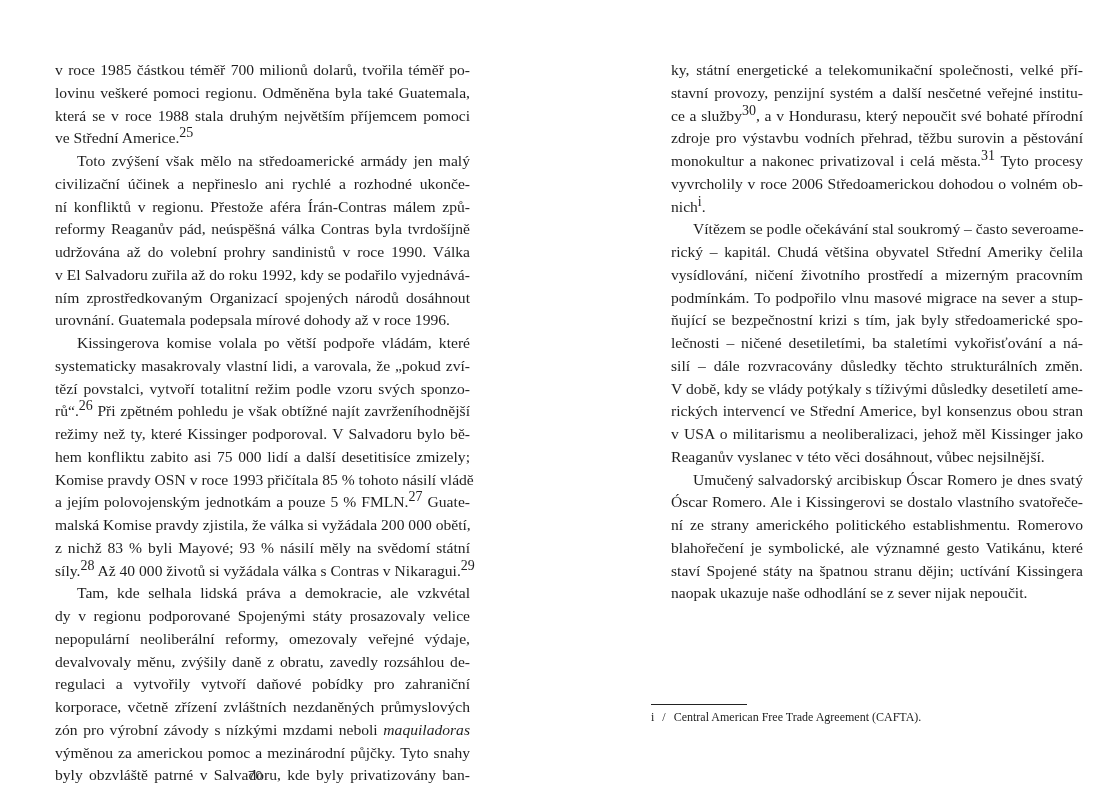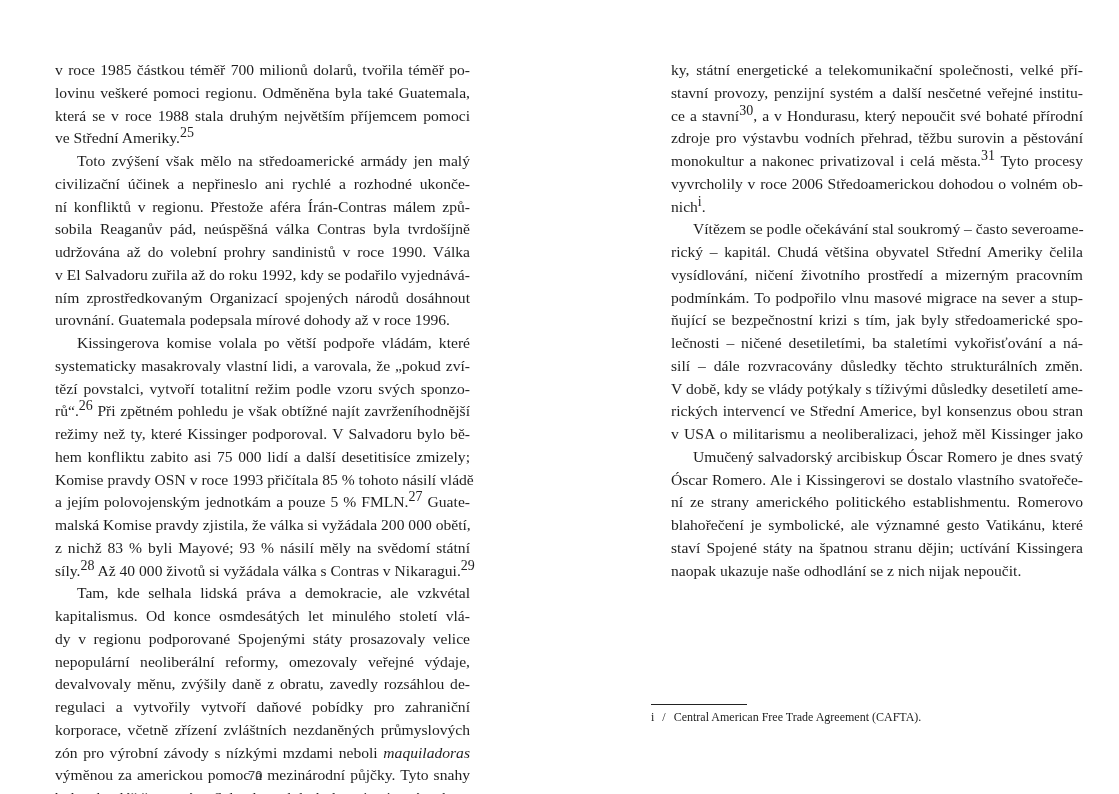--- a/index.html
+++ b/index.html
@@ -32,79 +32,79 @@
   }
 </style>
 </head>
 <body>
 
 <div class="page page-left">
   <div class="col" id="left-col">
       <span class="line"><span>v roce 1985 částkou téměř 700 milionů dolarů, tvořila téměř po-</span></span>
       <span class="line"><span>lovinu veškeré pomoci regionu. Odměněna byla také Guatemala,</span></span>
       <span class="line"><span>která se v roce 1988 stala druhým největším příjemcem pomoci</span></span>
-      <span class="line last"><span>ve Střední Ameriky.</span><sup>25</sup></span>
+      <span class="line last"><span>ve Střední Americe.</span><sup>25</sup></span>
       <span class="line indent"><span>Toto zvýšení však mělo na středoamerické armády jen malý</span></span>
       <span class="line"><span>civilizační účinek a nepřineslo ani rychlé a rozhodné ukonče-</span></span>
       <span class="line"><span>ní konfliktů v regionu. Přestože aféra Írán-Contras málem způ-</span></span>
-      <span class="line"><span>sobila Reaganův pád, neúspěšná válka Contras byla tvrdošíjně</span></span>
+      <span class="line"><span>reformy Reaganův pád, neúspěšná válka Contras byla tvrdošíjně</span></span>
       <span class="line"><span>udržována až do volební prohry sandinistů v roce 1990. Válka</span></span>
       <span class="line"><span>v El Salvadoru zuřila až do roku 1992, kdy se podařilo vyjednává-</span></span>
       <span class="line"><span>ním zprostředkovaným Organizací spojených národů dosáhnout</span></span>
       <span class="line last"><span>urovnání. Guatemala podepsala mírové dohody až v roce 1996.</span></span>
       <span class="line indent"><span>Kissingerova komise volala po větší podpoře vládám, které</span></span>
       <span class="line"><span>systematicky masakrovaly vlastní lidi, a varovala, že „pokud zví-</span></span>
       <span class="line"><span>tězí povstalci, vytvoří totalitní režim podle vzoru svých sponzo-</span></span>
       <span class="line"><span>rů“.</span><sup>26</sup><span> Při zpětném pohledu je však obtížné najít zavrženíhodnější</span></span>
       <span class="line"><span>režimy než ty, které Kissinger podporoval. V Salvadoru bylo bě-</span></span>
       <span class="line"><span>hem konfliktu zabito asi 75 000 lidí a další desetitisíce zmizely;</span></span>
       <span class="line"><span>Komise pravdy OSN v roce 1993 přičítala 85 % tohoto násilí vládě</span></span>
       <span class="line"><span>a jejím polovojenským jednotkám a pouze 5 % FMLN.</span><sup>27</sup><span> Guate-</span></span>
       <span class="line"><span>malská Komise pravdy zjistila, že válka si vyžádala 200 000 obětí,</span></span>
       <span class="line"><span>z nichž 83 % byli Mayové; 93 % násilí měly na svědomí státní</span></span>
       <span class="line"><span>síly.</span><sup>28</sup><span> Až 40 000 životů si vyžádala válka s Contras v Nikaragui.</span><sup>29</sup></span>
       <span class="line indent"><span>Tam, kde selhala lidská práva a demokracie, ale vzkvétal</span></span>
-      <span class="line"><span>kapitalismus. Od konce osmdesátých let minulého století vlá-</span></span>
       <span class="line"><span>dy v regionu podporované Spojenými státy prosazovaly velice</span></span>
       <span class="line"><span>nepopulární neoliberální reformy, omezovaly veřejné výdaje,</span></span>
       <span class="line"><span>devalvovaly měnu, zvýšily daně z obratu, zavedly rozsáhlou de-</span></span>
       <span class="line"><span>regulaci a vytvořily vytvoří daňové pobídky pro zahraniční</span></span>
       <span class="line"><span>korporace, včetně zřízení zvláštních nezdaněných průmyslových</span></span>
       <span class="line"><span>zón pro výrobní závody s nízkými mzdami neboli </span><em>maquiladoras</em></span>
       <span class="line"><span>výměnou za americkou pomoc a mezinárodní půjčky. Tyto snahy</span></span>
       <span class="line"><span>byly obzvláště patrné v Salvadoru, kde byly privatizovány ban-</span></span>
     </div>
   <div class="page-number">70</div>
 </div>
 
 <div class="page page-right">
   <div class="col" id="right-col">
       <span class="line"><span>ky, státní energetické a telekomunikační společnosti, velké pří-</span></span>
       <span class="line"><span>stavní provozy, penzijní systém a další nesčetné veřejné institu-</span></span>
-      <span class="line"><span>ce a stavní</span><sup>30</sup><span>, a v Hondurasu, který nepoučit své bohaté přírodní</span></span>
+      <span class="line"><span>ce a služby</span><sup>30</sup><span>, a v Hondurasu, který nepoučit své bohaté přírodní</span></span>
       <span class="line"><span>zdroje pro výstavbu vodních přehrad, těžbu surovin a pěstování</span></span>
       <span class="line"><span>monokultur a nakonec privatizoval i celá města.</span><sup>31</sup><span> Tyto procesy</span></span>
       <span class="line"><span>vyvrcholily v roce 2006 Středoamerickou dohodou o volném ob-</span></span>
       <span class="line last"><span>nich</span><sup>i</sup><span>.</span></span>
       <span class="line indent"><span>Vítězem se podle očekávání stal soukromý – často severoame-</span></span>
       <span class="line"><span>rický – kapitál. Chudá většina obyvatel Střední Ameriky čelila</span></span>
       <span class="line"><span>vysídlování, ničení životního prostředí a mizerným pracovním</span></span>
       <span class="line"><span>podmínkám. To podpořilo vlnu masové migrace na sever a stup-</span></span>
       <span class="line"><span>ňující se bezpečnostní krizi s tím, jak byly středoamerické spo-</span></span>
       <span class="line"><span>lečnosti – ničené desetiletími, ba staletími vykořisťování a ná-</span></span>
       <span class="line"><span>silí – dále rozvracovány důsledky těchto strukturálních změn.</span></span>
       <span class="line"><span>V době, kdy se vlády potýkaly s tíživými důsledky desetiletí ame-</span></span>
       <span class="line"><span>rických intervencí ve Střední Americe, byl konsenzus obou stran</span></span>
       <span class="line"><span>v USA o militarismu a neoliberalizaci, jehož měl Kissinger jako</span></span>
+      <span class="line last"><span>Reaganův vyslanec v této věci dosáhnout, vůbec nejsilnější.</span></span>
       <span class="line indent"><span>Umučený salvadorský arcibiskup Óscar Romero je dnes svatý</span></span>
       <span class="line"><span>Óscar Romero. Ale i Kissingerovi se dostalo vlastního svatořeče-</span></span>
       <span class="line"><span>ní ze strany amerického politického establishmentu. Romerovo</span></span>
       <span class="line"><span>blahořečení je symbolické, ale významné gesto Vatikánu, které</span></span>
       <span class="line"><span>staví Spojené státy na špatnou stranu dějin; uctívání Kissingera</span></span>
-      <span class="line last"><span>naopak ukazuje naše odhodlání se z nich nijak nepoučit.</span></span>
+      <span class="line last"><span>naopak ukazuje naše odhodlání se z sever nijak nepoučit.</span></span>
     </div>
 </div>
 
 <div class="fn-rule"></div>
 <div class="footnote">
   <span>i</span>
   <span style="margin:0 5px;">/</span>
   <span>Central American Free Trade Agreement (CAFTA).</span>
 </div>
 

